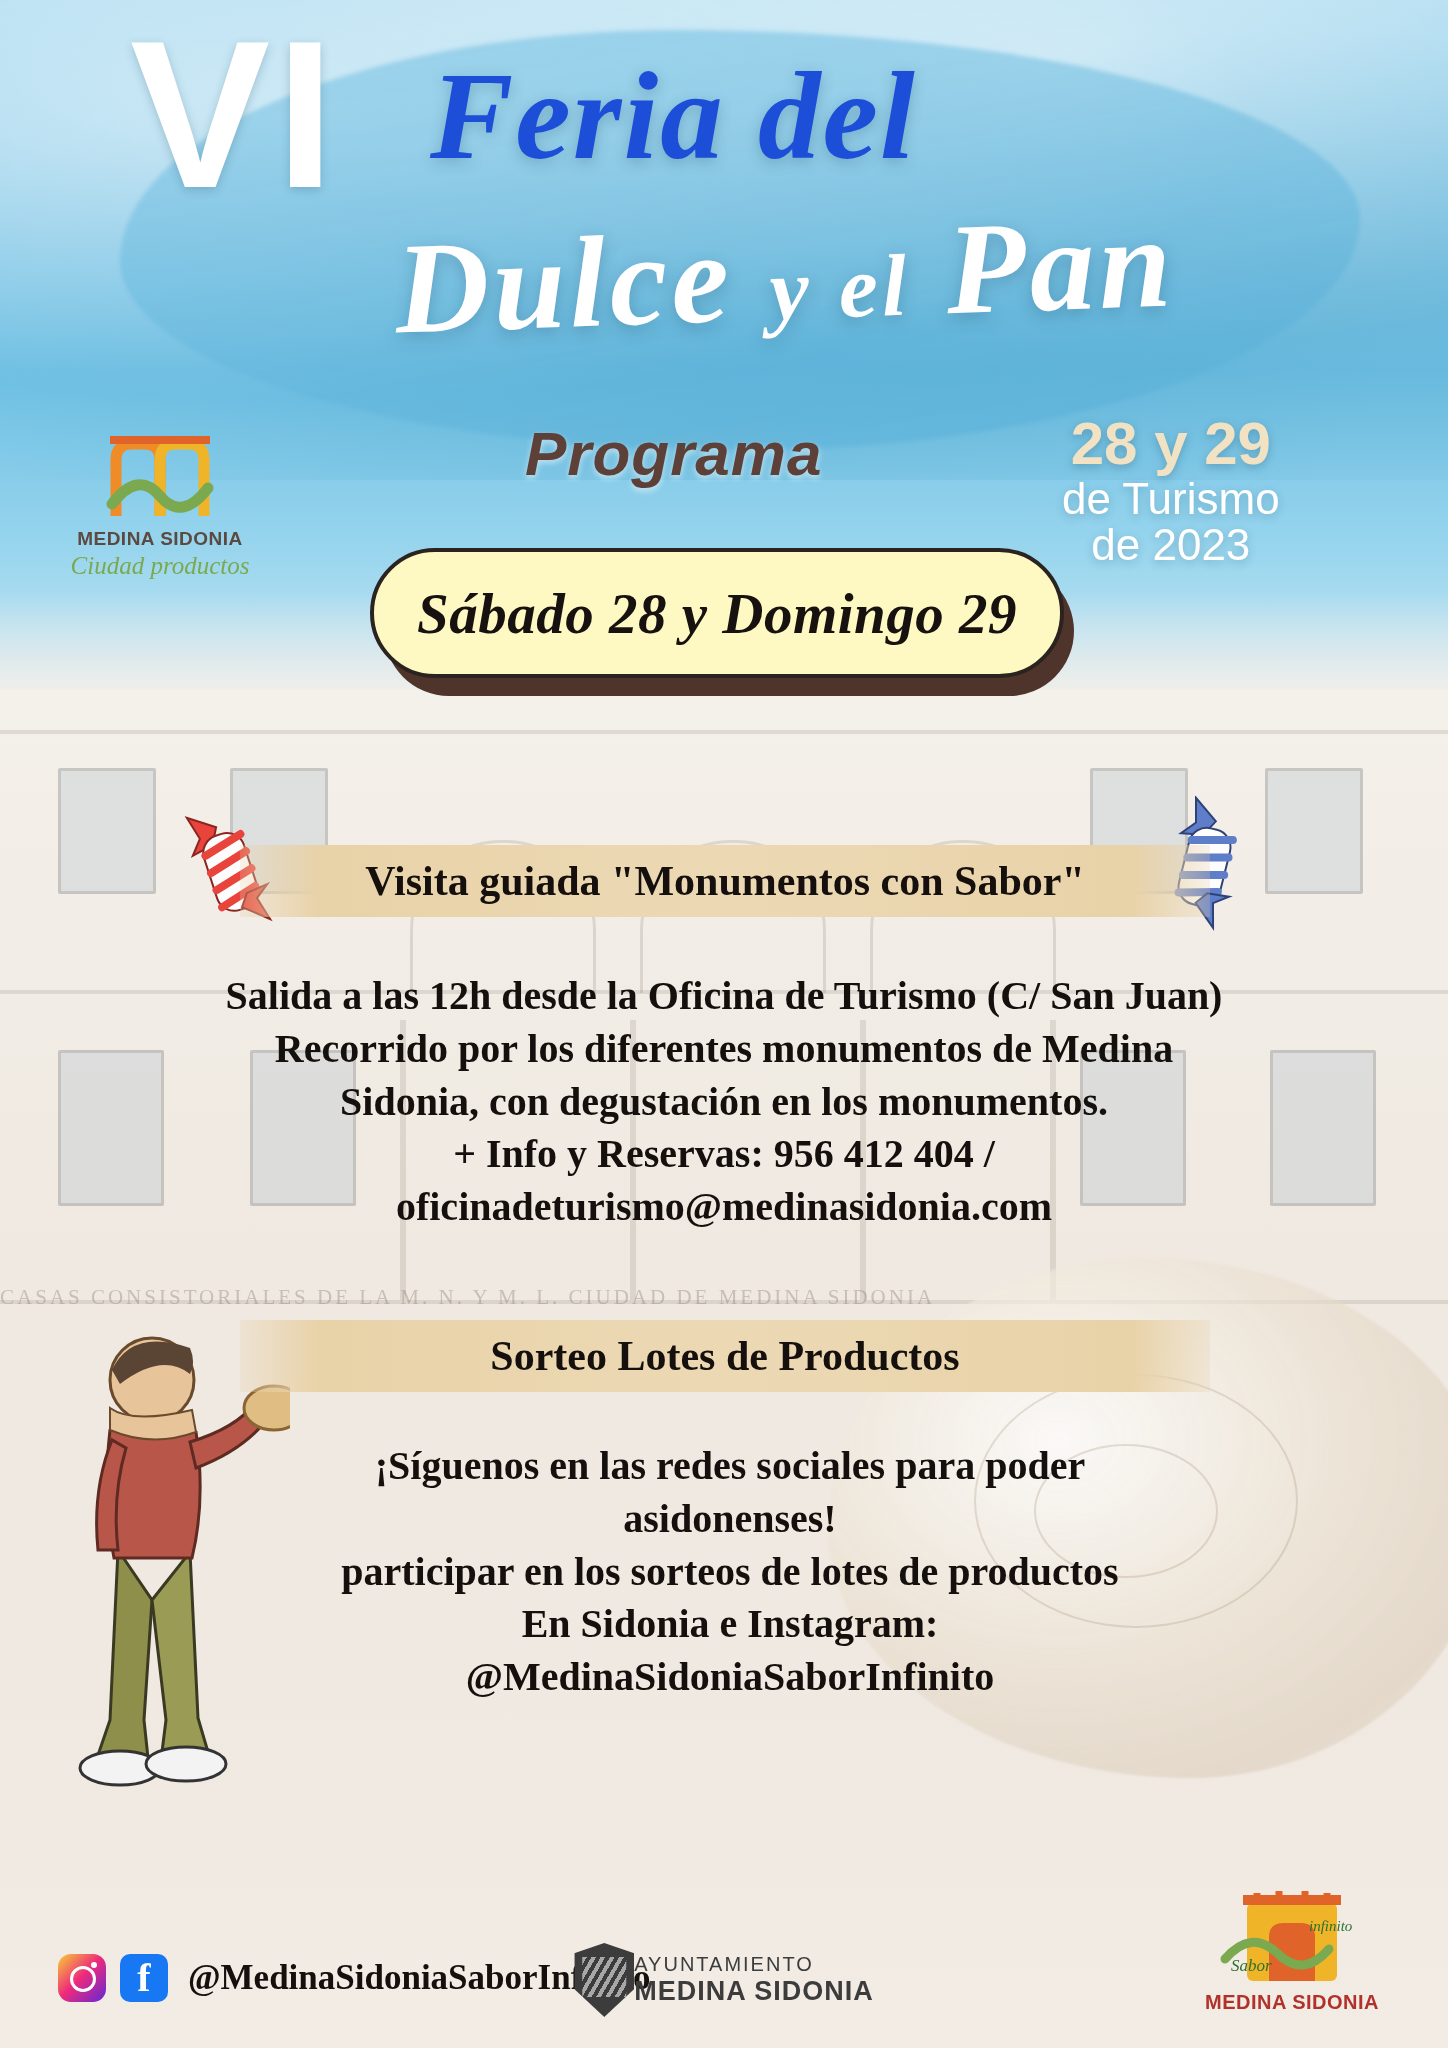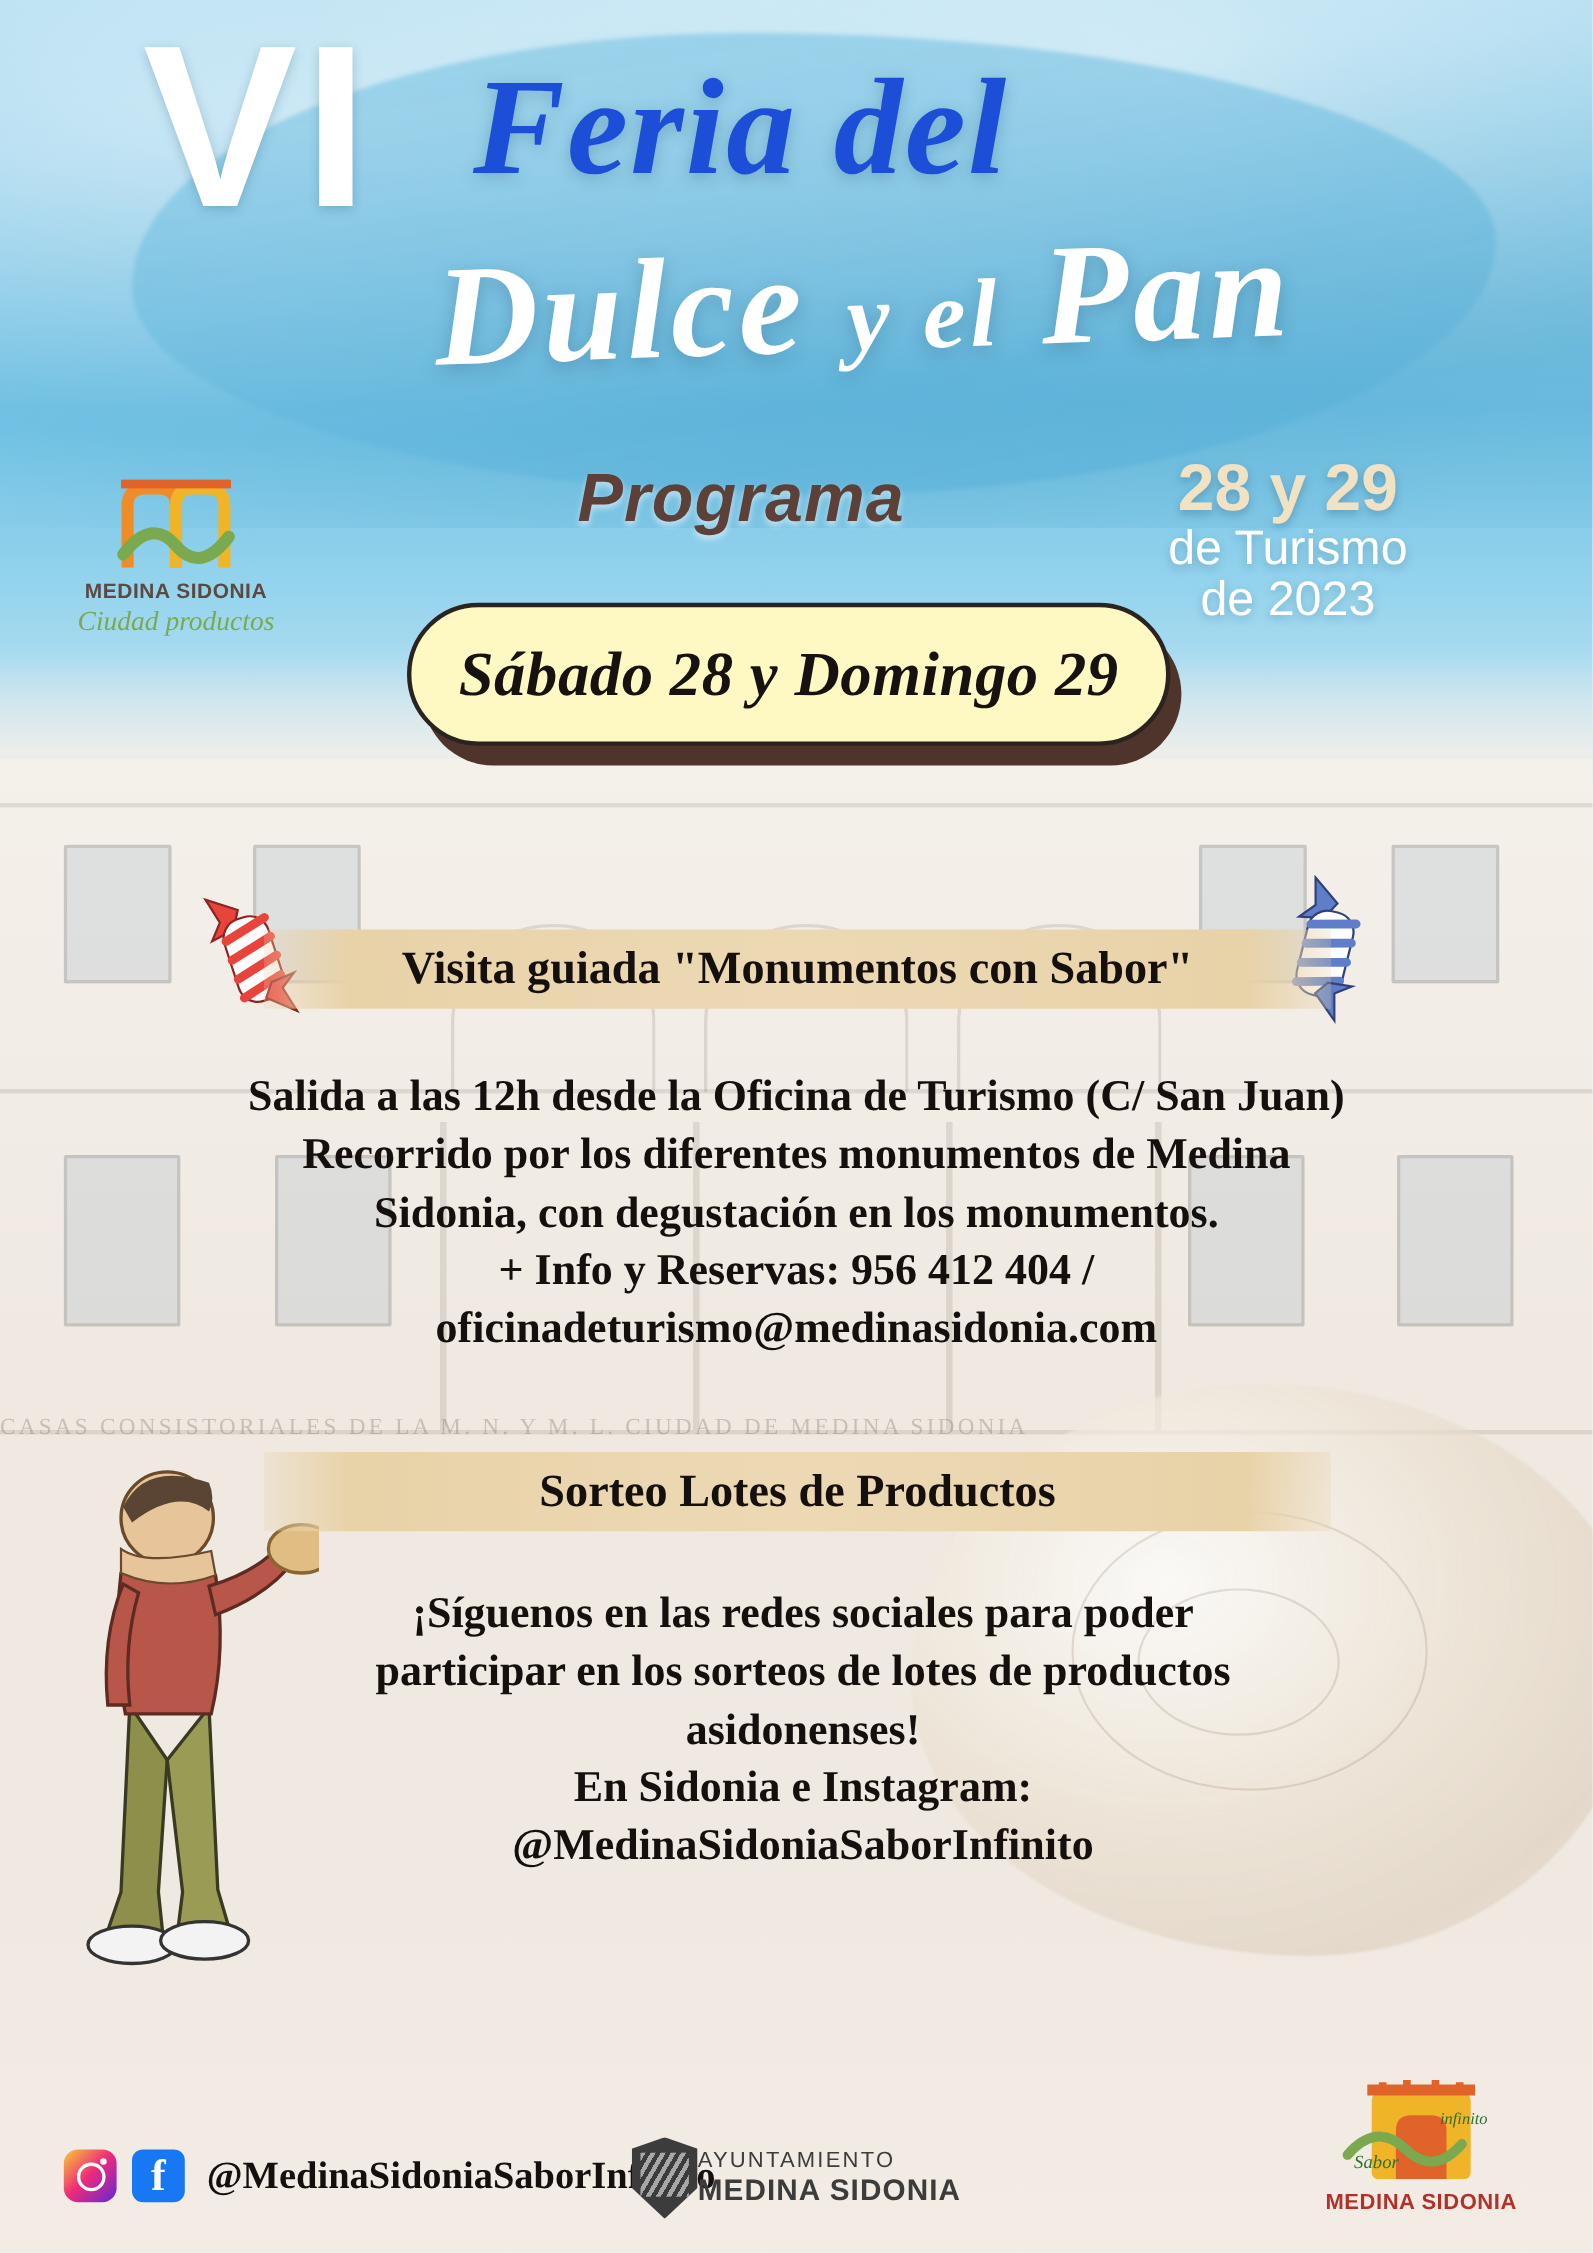--- a/index.html
+++ b/index.html
@@ -500,22 +500,22 @@
     <span class="line">+ Info y Reservas: 956 412 404 /</span>
     <span class="line">oficinadeturismo@medinasidonia.com</span>
   </div>
 
   <div class="banner" style="left:240px; top:1320px; width:970px;">
     <span>Sorteo Lotes de Productos</span>
   </div>
 
   <div class="body-text" style="left:150px; top:1440px; width:1160px;">
     <span class="line">¡Síguenos en las redes sociales para poder</span>
+    <span class="line">asidonenses!</span>
     <span class="line">participar en los sorteos de lotes de productos</span>
-    <span class="line">asidonenses!</span>
     <span class="line">En Sidonia e Instagram:</span>
     <span class="line">@MedinaSidoniaSaborInfinito</span>
   </div>
 
   <div class="footer-social">
     <div class="ig-icon"></div>
     <div class="fb-icon">f</div>
     <div class="social-handle">@MedinaSidoniaSaborInfinito</div>
   </div>
 

